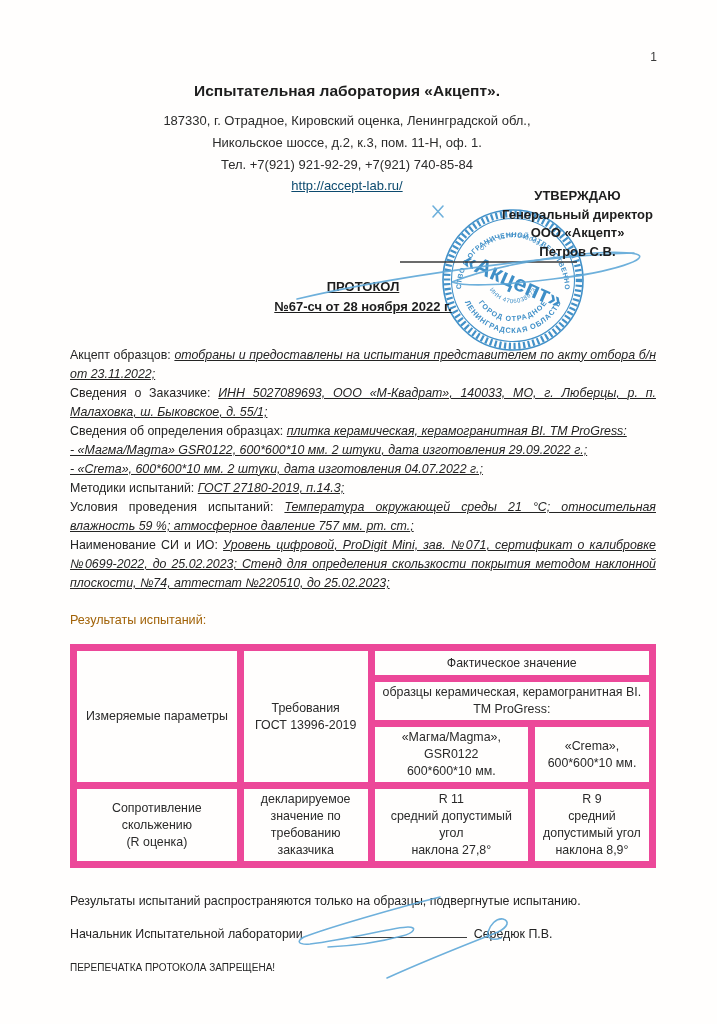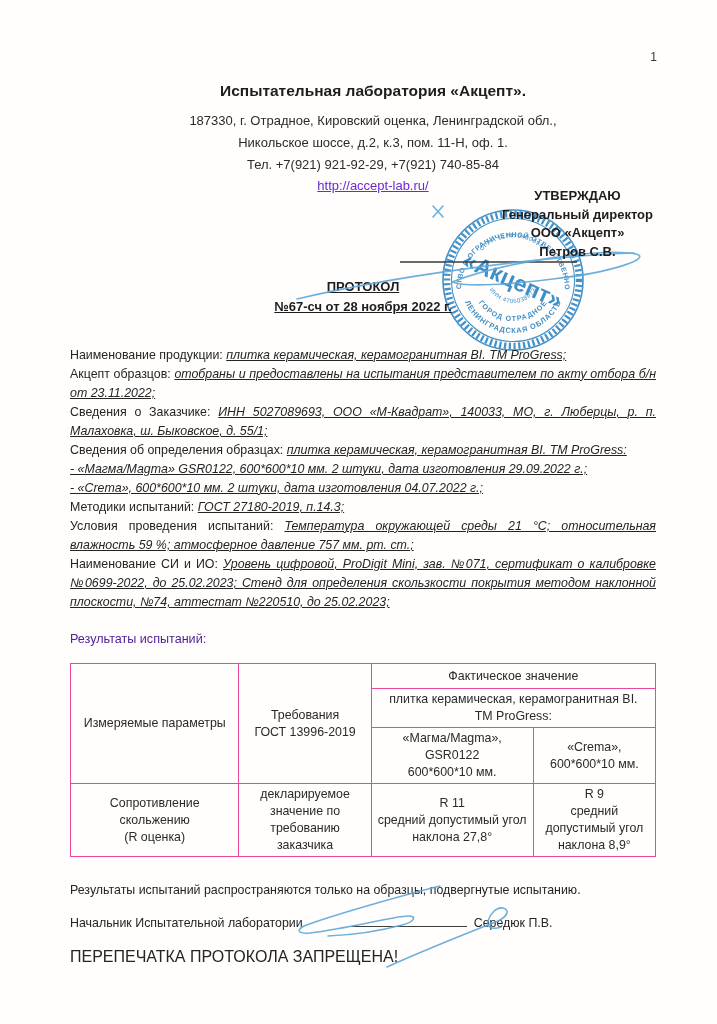--- a/index.html
+++ b/index.html
@@ -3,24 +3,24 @@
 <meta charset="utf-8">
 <style>
   html,body { margin:0; padding:0; background:#ffffff; }
   .page {
     position:relative; width:717px; height:1024px; background:#fffefd;
     font-family:"Liberation Sans", sans-serif; color:#232323; overflow:hidden;
   }
   .page-number { position:absolute; top:50px; right:60px; font-size:12px; color:#3a3a3a; }
 
   
-  .header { position:absolute; top:82px; left:80px; width:586px; text-align:center; }
+  .header { position:absolute; top:82px; left:54px; width:586px; text-align:center; }
   .header-title { font-size:15.5px; font-weight:bold; color:#1e1e1e; margin-bottom:10px; }
   .header-line { font-size:13px; line-height:22px; color:#2b2b2b; }
-  .header-link { display:inline-block; margin-top:1px; font-size:13px; color:#6d28d9; text-decoration:underline; }
+  .header-link { display:inline-block; margin-top:1px; font-size:13px; color:#0c4a6e; text-decoration:underline; }
 
   
   .approval { position:absolute; top:187px; right:64px; text-align:center; z-index:5; }
   .approval div { font-size:13px; font-weight:bold; line-height:18.5px; color:#1d1d1d; }
 
   
   .stamp-wrap { position:absolute; left:438px; top:205px; width:150px; height:150px; z-index:2; }
   .stamp-wrap svg { display:block; }
 
   
@@ -28,37 +28,37 @@
 
   
   .protocol { position:absolute; top:277px; left:70px; width:586px; text-align:center; z-index:3; }
   .protocol div { font-size:13px; font-weight:bold; line-height:19.5px; text-decoration:underline; color:#1d1d1d; }
 
   
   .main { position:absolute; top:346px; left:70px; width:586px; z-index:3; }
   .detail { margin:0; font-size:12.4px; line-height:19px; text-align:justify; color:#242424; }
   .dl { font-style:normal; }
   .dv { font-style:italic; text-decoration:underline; text-decoration-thickness:1px; }
-  .results-heading { margin:18px 0 0 0; font-size:12.6px; line-height:19px; color:#4c1d95; }
+  .results-heading { margin:18px 0 0 0; font-size:12.6px; line-height:19px; color:#a16207; }
 
   table.results { width:100%; border-collapse:collapse; table-layout:fixed; margin-top:14px; }
   table.results td {
-    border:1px solid #ec4899; text-align:center; vertical-align:middle;
+    border:7px solid #ec4899; text-align:center; vertical-align:middle;
     font-size:12.4px; line-height:17px; padding:2px 4px; white-space:pre-line; color:#2a2a2a;
   }
   tr.hrow1 td { height:20px; }
   tr.hrow2 td { height:34px; }
   tr.hrow3 td { height:34px; }
   tr.drow td  { height:66px; }
 
   .disclaimer { margin:24px 0 0 0; font-size:12.4px; line-height:19px; color:#242424; }
   .sign-row { position:relative; margin:14px 0 0 0; font-size:12.4px; line-height:19px; color:#242424; }
   .sign-underline { display:inline-block; width:116px; border-bottom:1.5px solid #3d3d3d; margin:0 7px 0 48px; height:12px; }
   .sign-svg { position:absolute; left:210px; top:-40px; width:330px; height:150px; pointer-events:none; }
-  .reprint { margin:14px 0 0 0; font-size:16px; line-height:19px; color:#242424; }
+  .reprint { margin:14px 0 0 0; font-size:10px; line-height:19px; color:#242424; }
 </style>
 </head>
 <body>
 
 <div class="page">
 
   <div class="page-number">1</div>
 
   <div class="header">
     <div class="header-title">Испытательная лаборатория «Акцепт».</div>
@@ -118,21 +118,20 @@
       <path d="M433,206 l10,11 M443,206 l-10,11"></path>
     </g>
   </svg>
 
   <div class="protocol">
     <div>ПРОТОКОЛ</div>
     <div>№67-сч от 28 ноября 2022 г.</div>
   </div>
 
   <div class="main">
-    <p class="detail"><span class="dl">Наименование продукции: </span><span class="dv">плитка керамическая, керамогранитная BI. TM ProGress;</span></p>
     <p class="detail"><span class="dl">Акцепт образцов: </span><span class="dv">отобраны и предоставлены на испытания представителем по акту отбора б/н от 23.11.2022;</span></p>
     <p class="detail"><span class="dl">Сведения о Заказчике: </span><span class="dv">ИНН 5027089693, ООО «М-Квадрат», 140033, МО, г. Люберцы, р. п. Малаховка, ш. Быковское, д. 55/1;</span></p>
     <p class="detail"><span class="dl">Сведения об определения образцах: </span><span class="dv">плитка керамическая, керамогранитная BI. TM ProGress:</span></p>
     <p class="detail"><span class="dv">- «Магма/Magma» GSR0122, 600*600*10 мм. 2 штуки, дата изготовления 29.09.2022 г.;</span></p>
     <p class="detail"><span class="dv">- «Crema», 600*600*10 мм. 2 штуки, дата изготовления 04.07.2022 г.;</span></p>
     <p class="detail"><span class="dl">Методики испытаний: </span><span class="dv">ГОСТ 27180-2019, п.14.3;</span></p>
     <p class="detail"><span class="dl">Условия проведения испытаний: </span><span class="dv">Температура окружающей среды 21 °C; относительная влажность 59 %; атмосферное давление 757 мм. рт. ст.;</span></p>
     <p class="detail"><span class="dl">Наименование СИ и ИО: </span><span class="dv">Уровень цифровой, ProDigit Mini, зав. №071, сертификат о калибровке №0699-2022, до 25.02.2023; Стенд для определения скользкости покрытия методом наклонной плоскости, №74, аттестат №220510, до 25.02.2023;</span></p>
 
     <p class="results-heading">Результаты испытаний:</p>
@@ -145,21 +144,21 @@
           <col style="width:20.9%">
       </colgroup>
       <tbody>
         <tr class="hrow1">
           <td rowspan="3">Измеряемые параметры</td>
           <td rowspan="3">Требования
 ГОСТ 13996-2019</td>
           <td colspan="2">Фактическое значение</td>
         </tr>
         <tr class="hrow2">
-          <td colspan="2">плитка керамическая, керамогранитная BI.
+          <td colspan="2">образцы керамическая, керамогранитная BI.
 TM ProGress:</td>
         </tr>
         <tr class="hrow3">
           <td>«Магма/Magma», GSR0122
 600*600*10 мм.</td>
           <td>«Crema»,
 600*600*10 мм.</td>
         </tr>
         <tr class="drow">
           <td>Сопротивление

